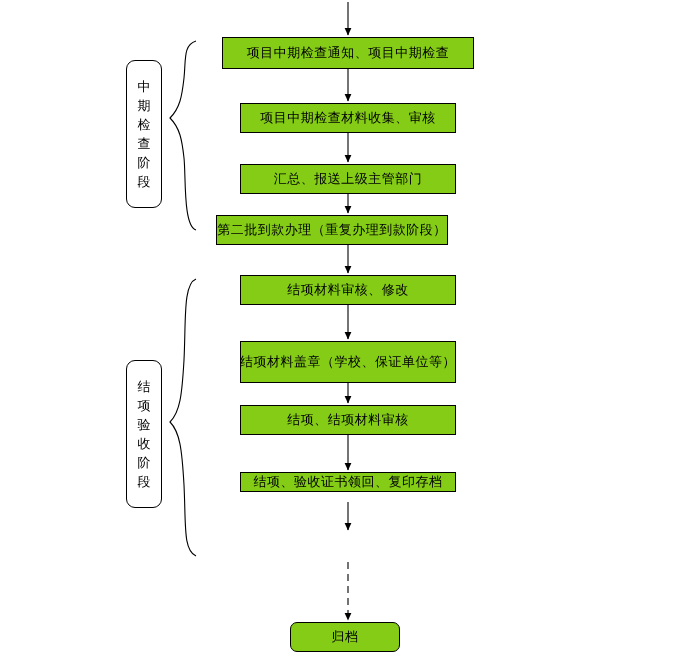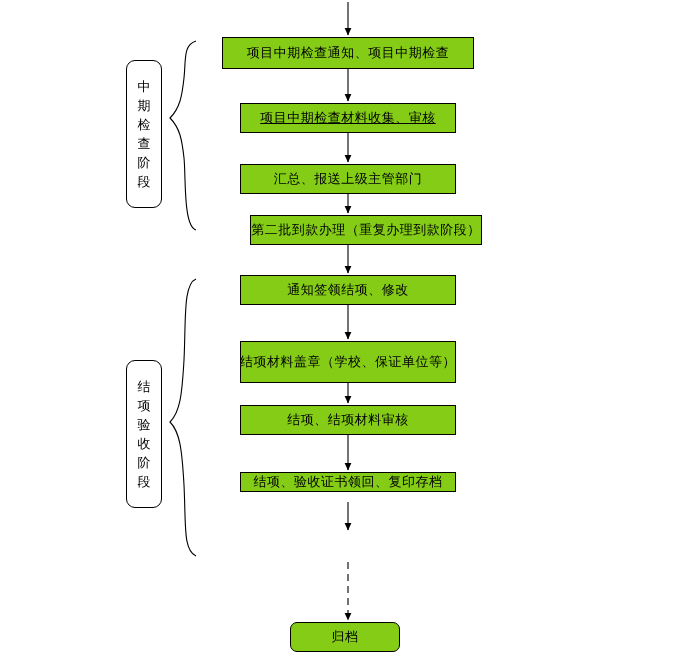--- a/index.html
+++ b/index.html
@@ -119,27 +119,27 @@
     <span>结</span>
     <span>项</span>
     <span>验</span>
     <span>收</span>
     <span>阶</span>
     <span>段</span>
   </div>
 
   <div class="node" style="left:222px; top:37px; width:252px; height:32px;">项目中期检查通知、项目中期检查</div>
 
-  <div class="node" style="left:240px; top:103px; width:216px; height:30px;text-decoration:underline;">项目中期检查材料收集、审核</div>
+  <div class="node" style="left:240px; top:103px; width:216px; height:30px;">项目中期检查材料收集、审核</div>
 
   <div class="node" style="left:240px; top:164px; width:216px; height:30px;">汇总、报送上级主管部门</div>
 
-  <div class="node" style="left:250px; top:215px; width:232px; height:30px;">第二批到款办理（重复办理到款阶段）</div>
+  <div class="node" style="left:216px; top:215px; width:232px; height:30px;">第二批到款办理（重复办理到款阶段）</div>
 
-  <div class="node" style="left:240px; top:275px; width:216px; height:30px;">通知签领结项、修改</div>
+  <div class="node" style="left:240px; top:275px; width:216px; height:30px;">结项材料审核、修改</div>
 
   <div class="node" style="left:240px; top:341px; width:216px; height:42px;">结项材料盖章（学校、保证单位等）</div>
 
   <div class="node" style="left:240px; top:405px; width:216px; height:30px;">结项、结项材料审核</div>
 
   <div class="node" style="left:240px; top:472px; width:216px; height:20px;">结项、验收证书领回、复印存档</div>
 
 
   <div class="node rounded" style="left:290px; top:622px; width:110px; height:30px;">归档</div>
 

